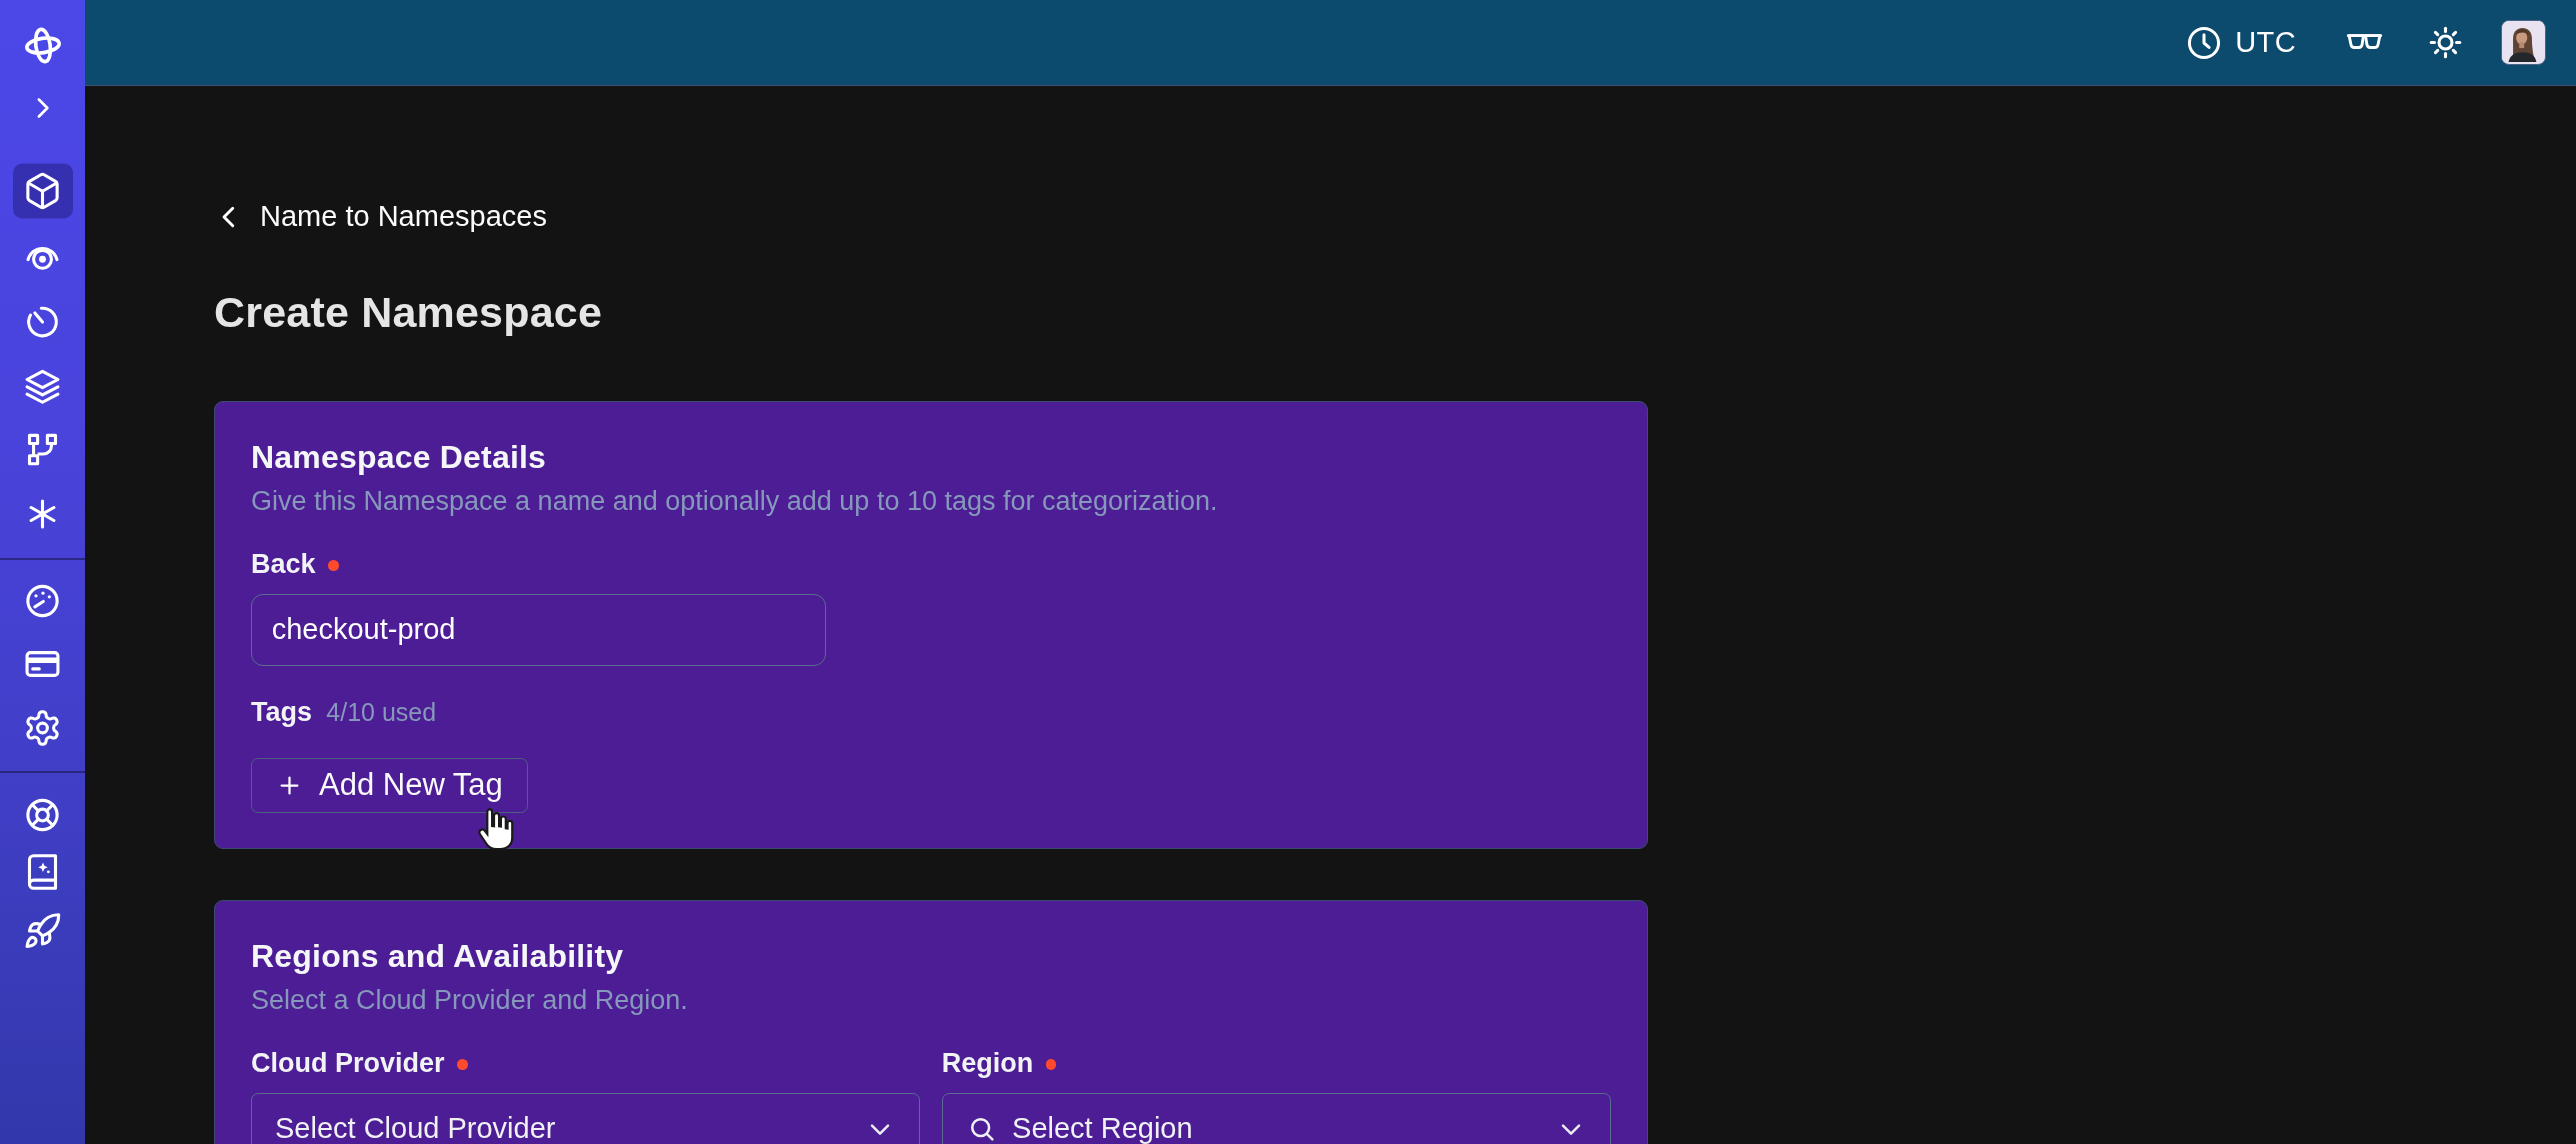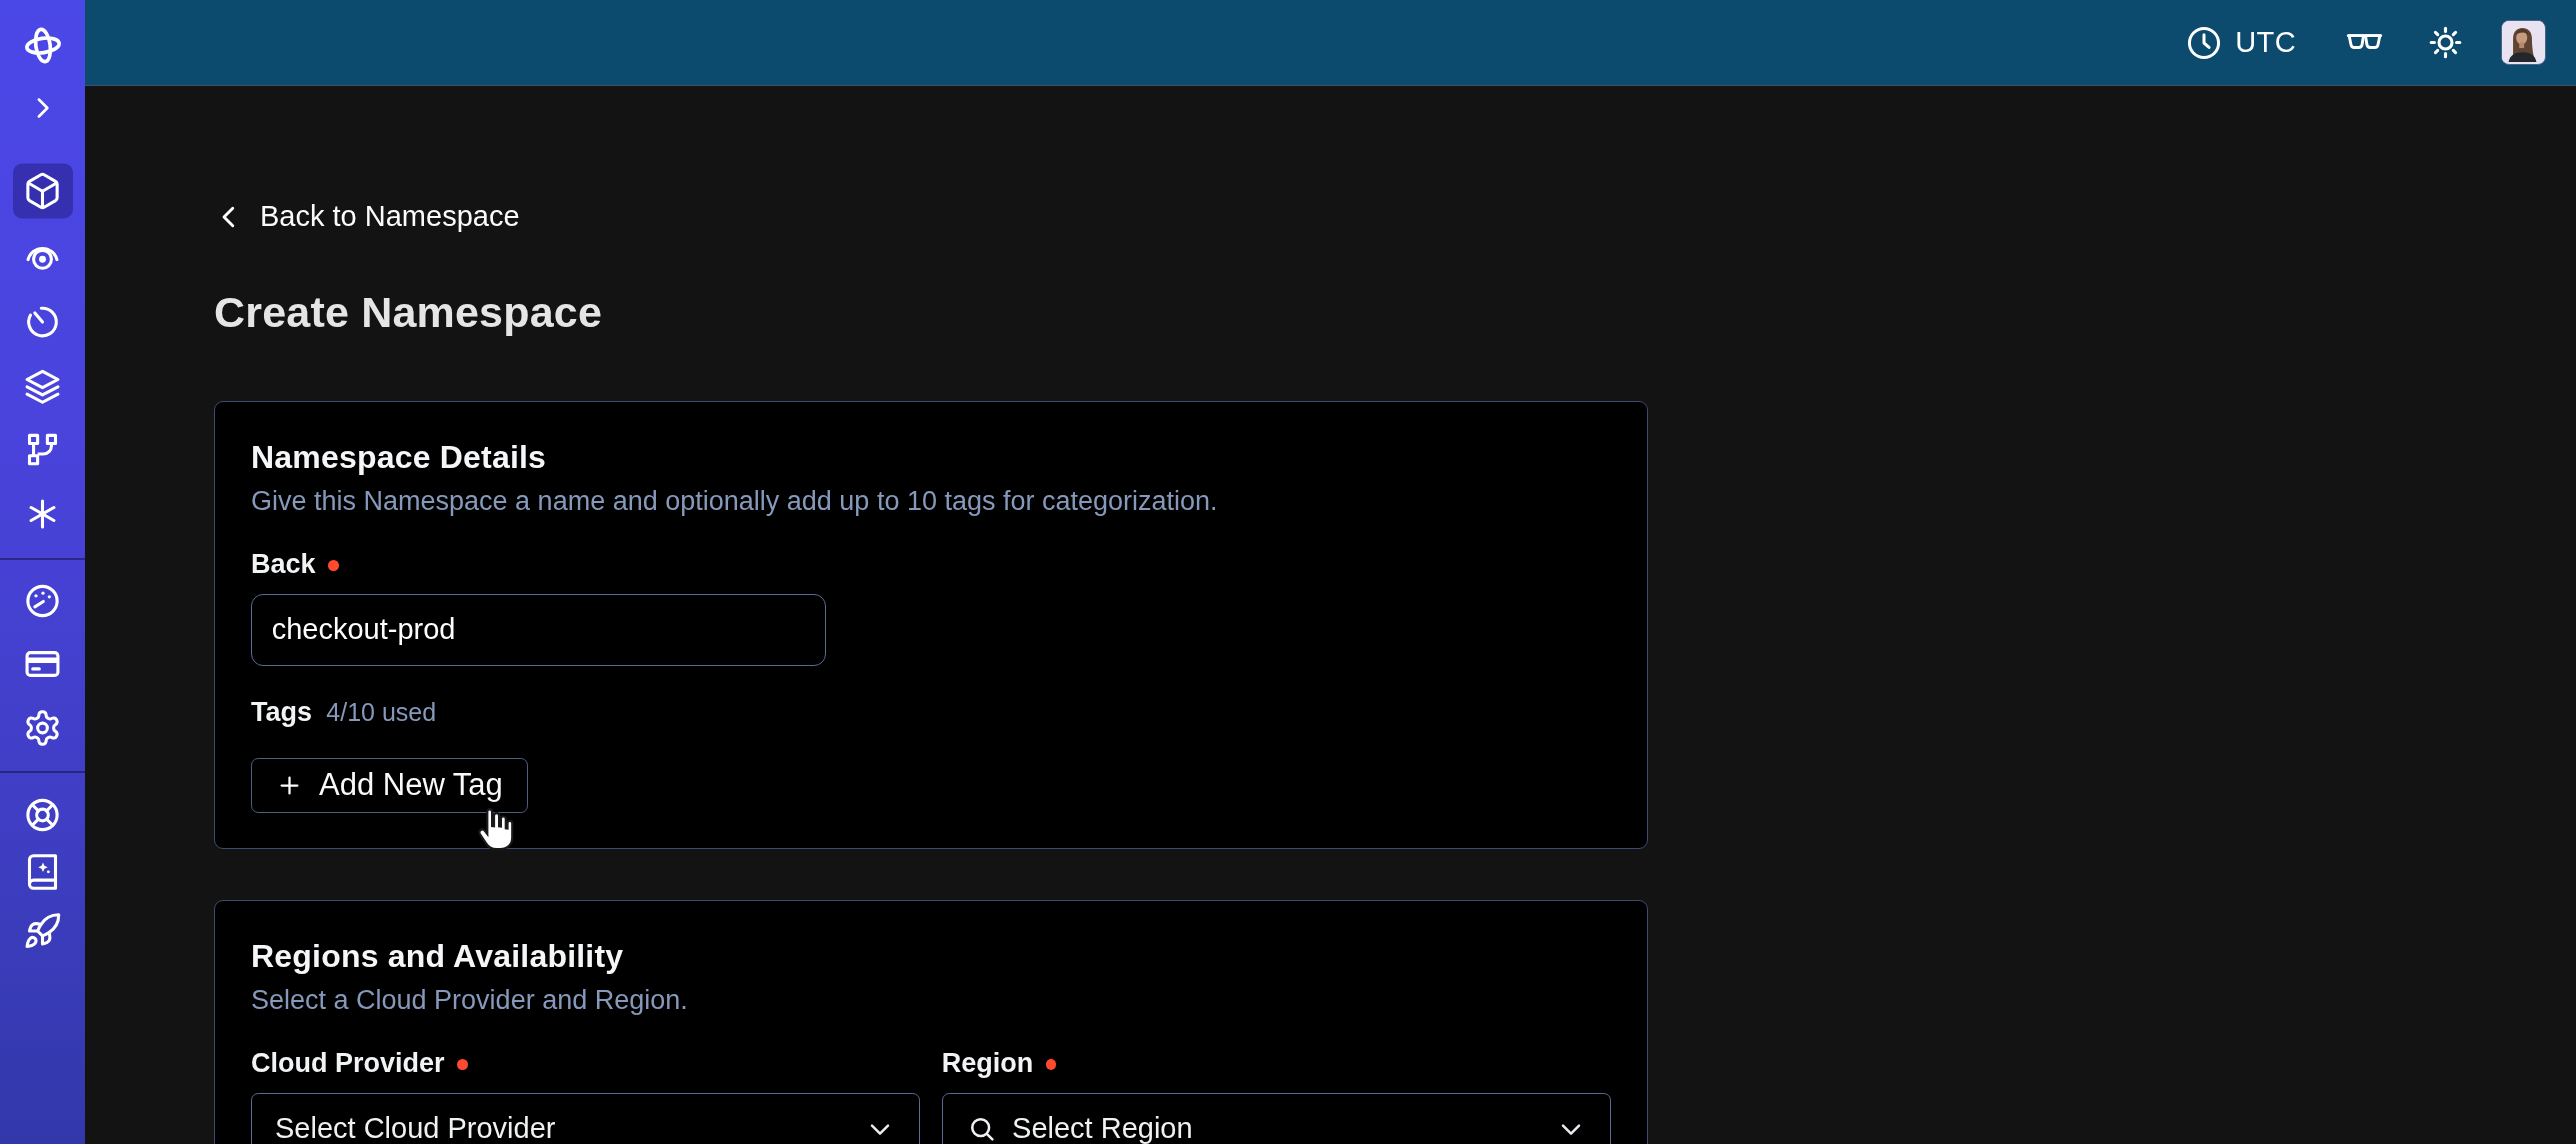--- a/index.html
+++ b/index.html
@@ -47,21 +47,21 @@
   .content { position:absolute; left:85px; top:88px; width:2491px; height:1057px; padding-left:129px; }
 
   .back-link {
     margin-top:106px; display:inline-flex; align-items:center; gap:16px;
     height:45px; color:#fbfbfc; font-size:29px; cursor:pointer;
   }
   .page-title { margin-top:47px; font-size:43px; line-height:52px; font-weight:700; color:#e5e5e5; letter-spacing:0.2px; }
 
   .card {
     width:1434px; border:1.8px solid #3c4c6e; border-radius:9px;
-    padding:36px; background:#000000;
+    padding:36px; background:#4c1d95;
   }
   .card.details { margin-top:63px; height:448px; }
   .card.regions { margin-top:51px; height:358px; }
 
   .card-heading { font-size:32px; line-height:39px; font-weight:700; color:#f5f6f8; letter-spacing:0.2px; }
   .card-desc { margin-top:7.2px; font-size:27px; line-height:34px; color:#8699bb; }
 
   .field-label {
     margin-top:29px; display:flex; align-items:center; gap:12.5px;
     font-size:27px; line-height:34px; font-weight:700; color:#f2f3f5;
@@ -255,21 +255,21 @@
     </svg>
   </div>
 </header>
 
 <main class="content">
 
   <a class="back-link">
     <svg width="30" height="30" viewBox="0 0 24 24" fill="none" stroke="#fff" stroke-width="2.3" stroke-linecap="round" stroke-linejoin="round">
       <path d="M15 5l-7 7 7 7"></path>
     </svg>
-    <span>Back to Namespace</span>
+    <span>Name to Namespaces</span>
   </a>
 
   <h1 class="page-title">Create Namespace</h1>
 
   
   <section class="card details">
     <h2 class="card-heading">Namespace Details</h2>
     <p class="card-desc">Give this Namespace a name and optionally add up to 10 tags for categorization.</p>
 
     <div class="field-label">

